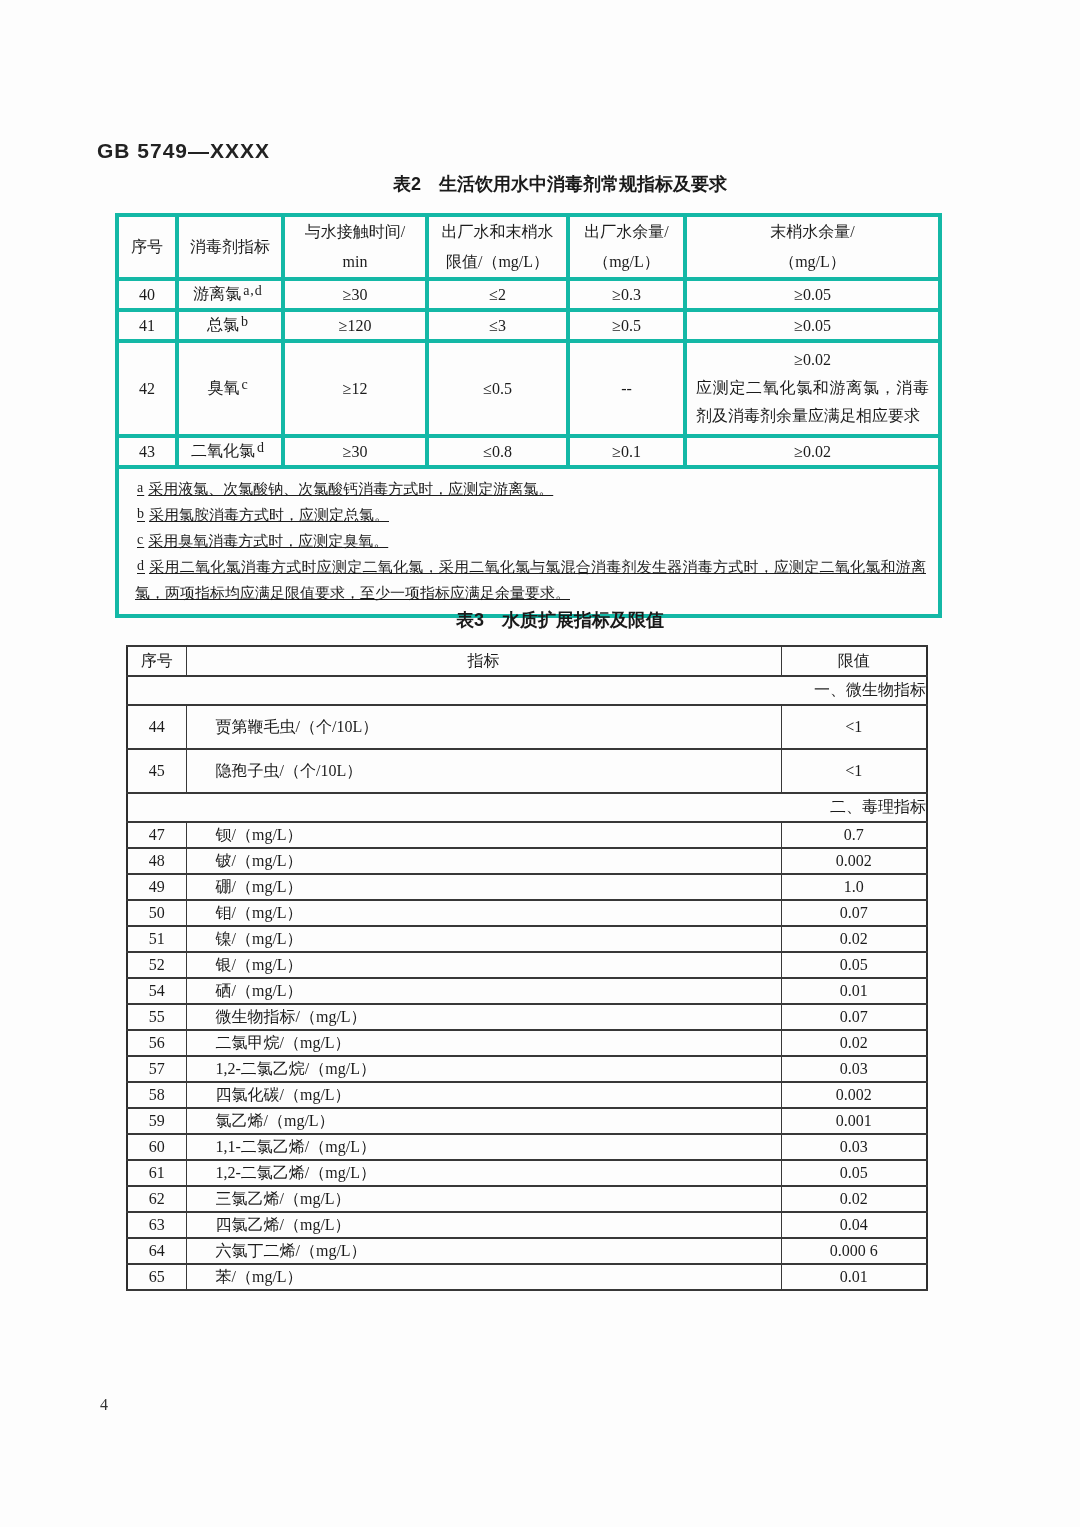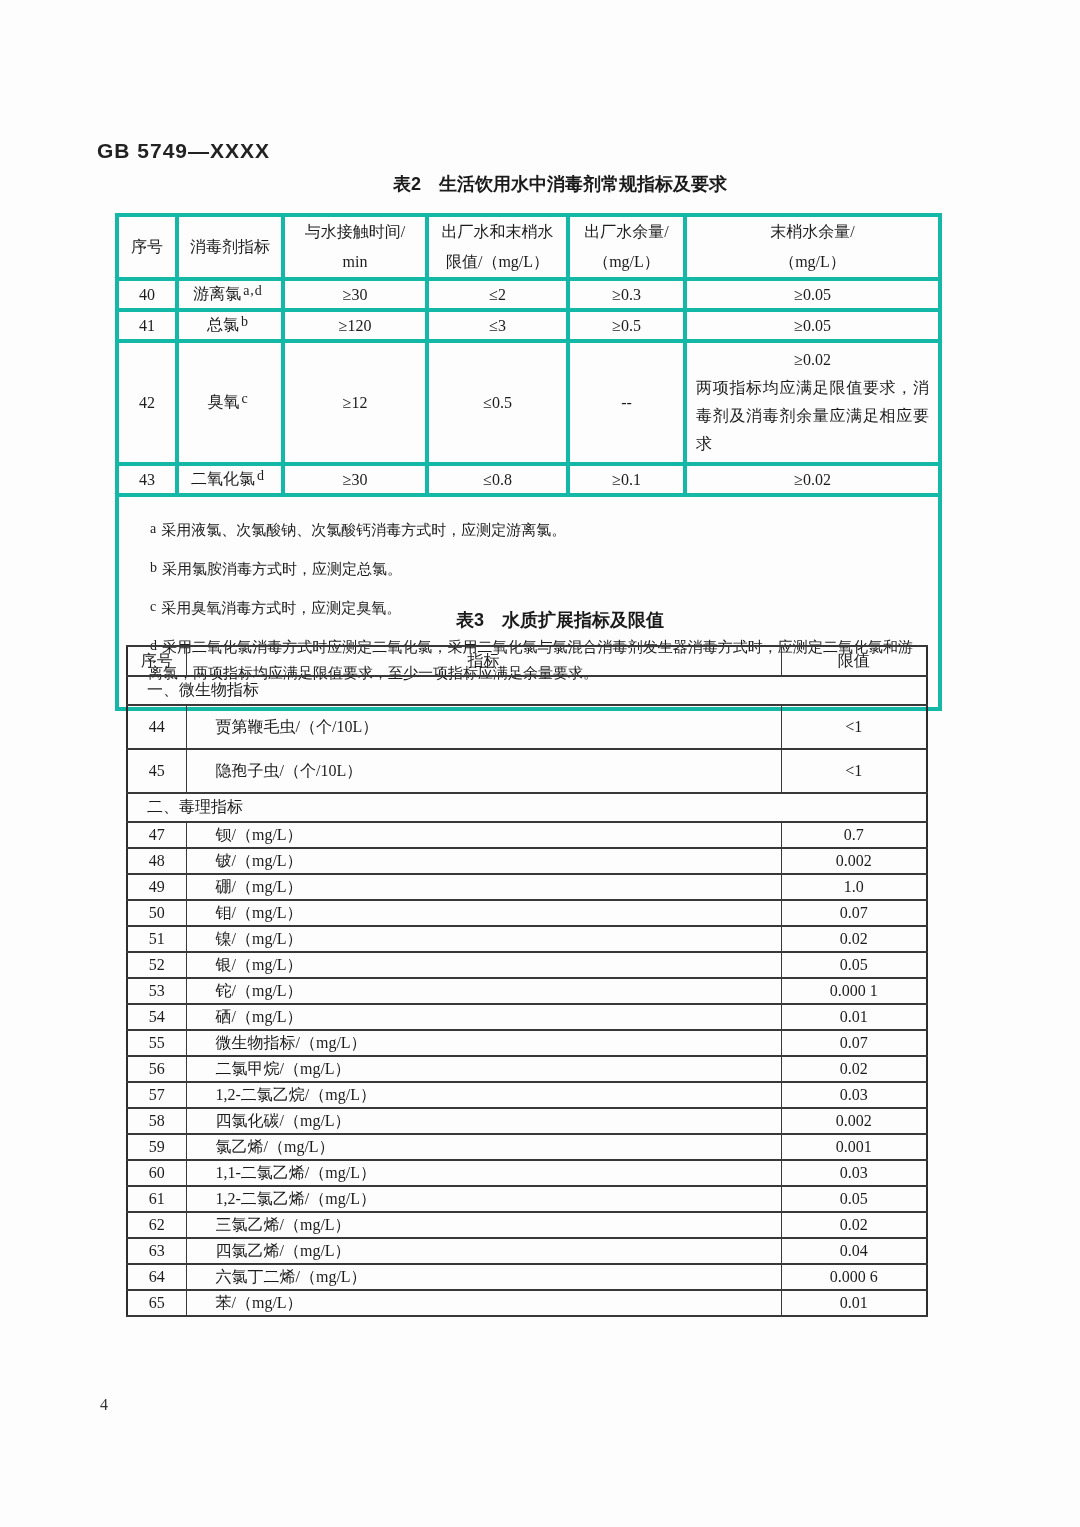--- a/index.html
+++ b/index.html
@@ -36,38 +36,38 @@
   .t2 th,.t2 td{border:4px solid #14b8a6;}
   .t2 thead tr{height:64px;}
   .t2 .hline{line-height:30px;}
   .t2 tr.r-normal{height:31px;}
   .t2 tr.r-tall{height:85px;}
   .t2 .tap-first{line-height:28px;padding-top:3px;}
   .t2 .tap-note{text-align:justify;padding:0 9px 4px 9px;line-height:28px;}
   .t2 td.footnotes{
     text-align:left;padding:7px 12px 8px 16px;font-size:15px;
   }
-  .t2 .fn{margin:13px;line-height:26px;}
+  .t2 .fn{margin:0;line-height:26px;text-decoration:underline;}
   .t2 .fn.multi{text-align:justify;}
   sup.fnmark{
     font-size:14px;vertical-align:top;position:relative;top:-1px;
     margin:0 4px 0 2px;letter-spacing:1px;
   }
 
   
   .t3{
     position:absolute;left:126px;top:645px;width:800px;
     font-size:16px;border:2px solid #2d2d2d;
   }
   .t3 th,.t3 td{
     border:1px solid #383838;
     border-top-width:2px;border-bottom-width:2px;
   }
   .t3 thead tr{height:30px;}
-  .t3 tr.section td{text-align:left;padding-left:19px;height:27px;margin-left:28px;}
+  .t3 tr.section td{text-align:right;padding-left:19px;height:27px;margin-left:28px;}
   .t3 tr.r-micro{height:44px;}
   .t3 tr.r-toxi{height:26px;}
   .t3 td.ind{text-align:left;padding-left:29px;}
 
   .page-number{
     position:absolute;left:100px;top:1396px;
     font-size:16px;color:#333;
   }
 </style>
 </head>
@@ -132,21 +132,21 @@
           <td>≥0.05</td>
         </tr>
         <tr class="r-tall">
           <td>42</td>
           <td><span>臭氧</span><sup class="fnmark">c</sup></td>
           <td>≥12</td>
           <td>≤0.5</td>
           <td>--</td>
           <td>
             <div class="tap-first">≥0.02</div>
-            <div class="tap-note">两项指标均应满足限值要求，消毒剂及消毒剂余量应满足相应要求</div>
+            <div class="tap-note">应测定二氧化氯和游离氯，消毒剂及消毒剂余量应满足相应要求</div>
           </td>
         </tr>
         <tr class="r-normal">
           <td>43</td>
           <td><span>二氧化氯</span><sup class="fnmark">d</sup></td>
           <td>≥30</td>
           <td>≤0.8</td>
           <td>≥0.1</td>
           <td>≥0.02</td>
         </tr>
@@ -217,25 +217,20 @@
           <td>51</td>
           <td class="ind">镍/（mg/L）</td>
           <td>0.02</td>
         </tr>
         <tr class="r-toxi">
           <td>52</td>
           <td class="ind">银/（mg/L）</td>
           <td>0.05</td>
         </tr>
         <tr class="r-toxi">
-          <td>53</td>
-          <td class="ind">铊/（mg/L）</td>
-          <td>0.000 1</td>
-        </tr>
-        <tr class="r-toxi">
           <td>54</td>
           <td class="ind">硒/（mg/L）</td>
           <td>0.01</td>
         </tr>
         <tr class="r-toxi">
           <td>55</td>
           <td class="ind">微生物指标/（mg/L）</td>
           <td>0.07</td>
         </tr>
         <tr class="r-toxi">

